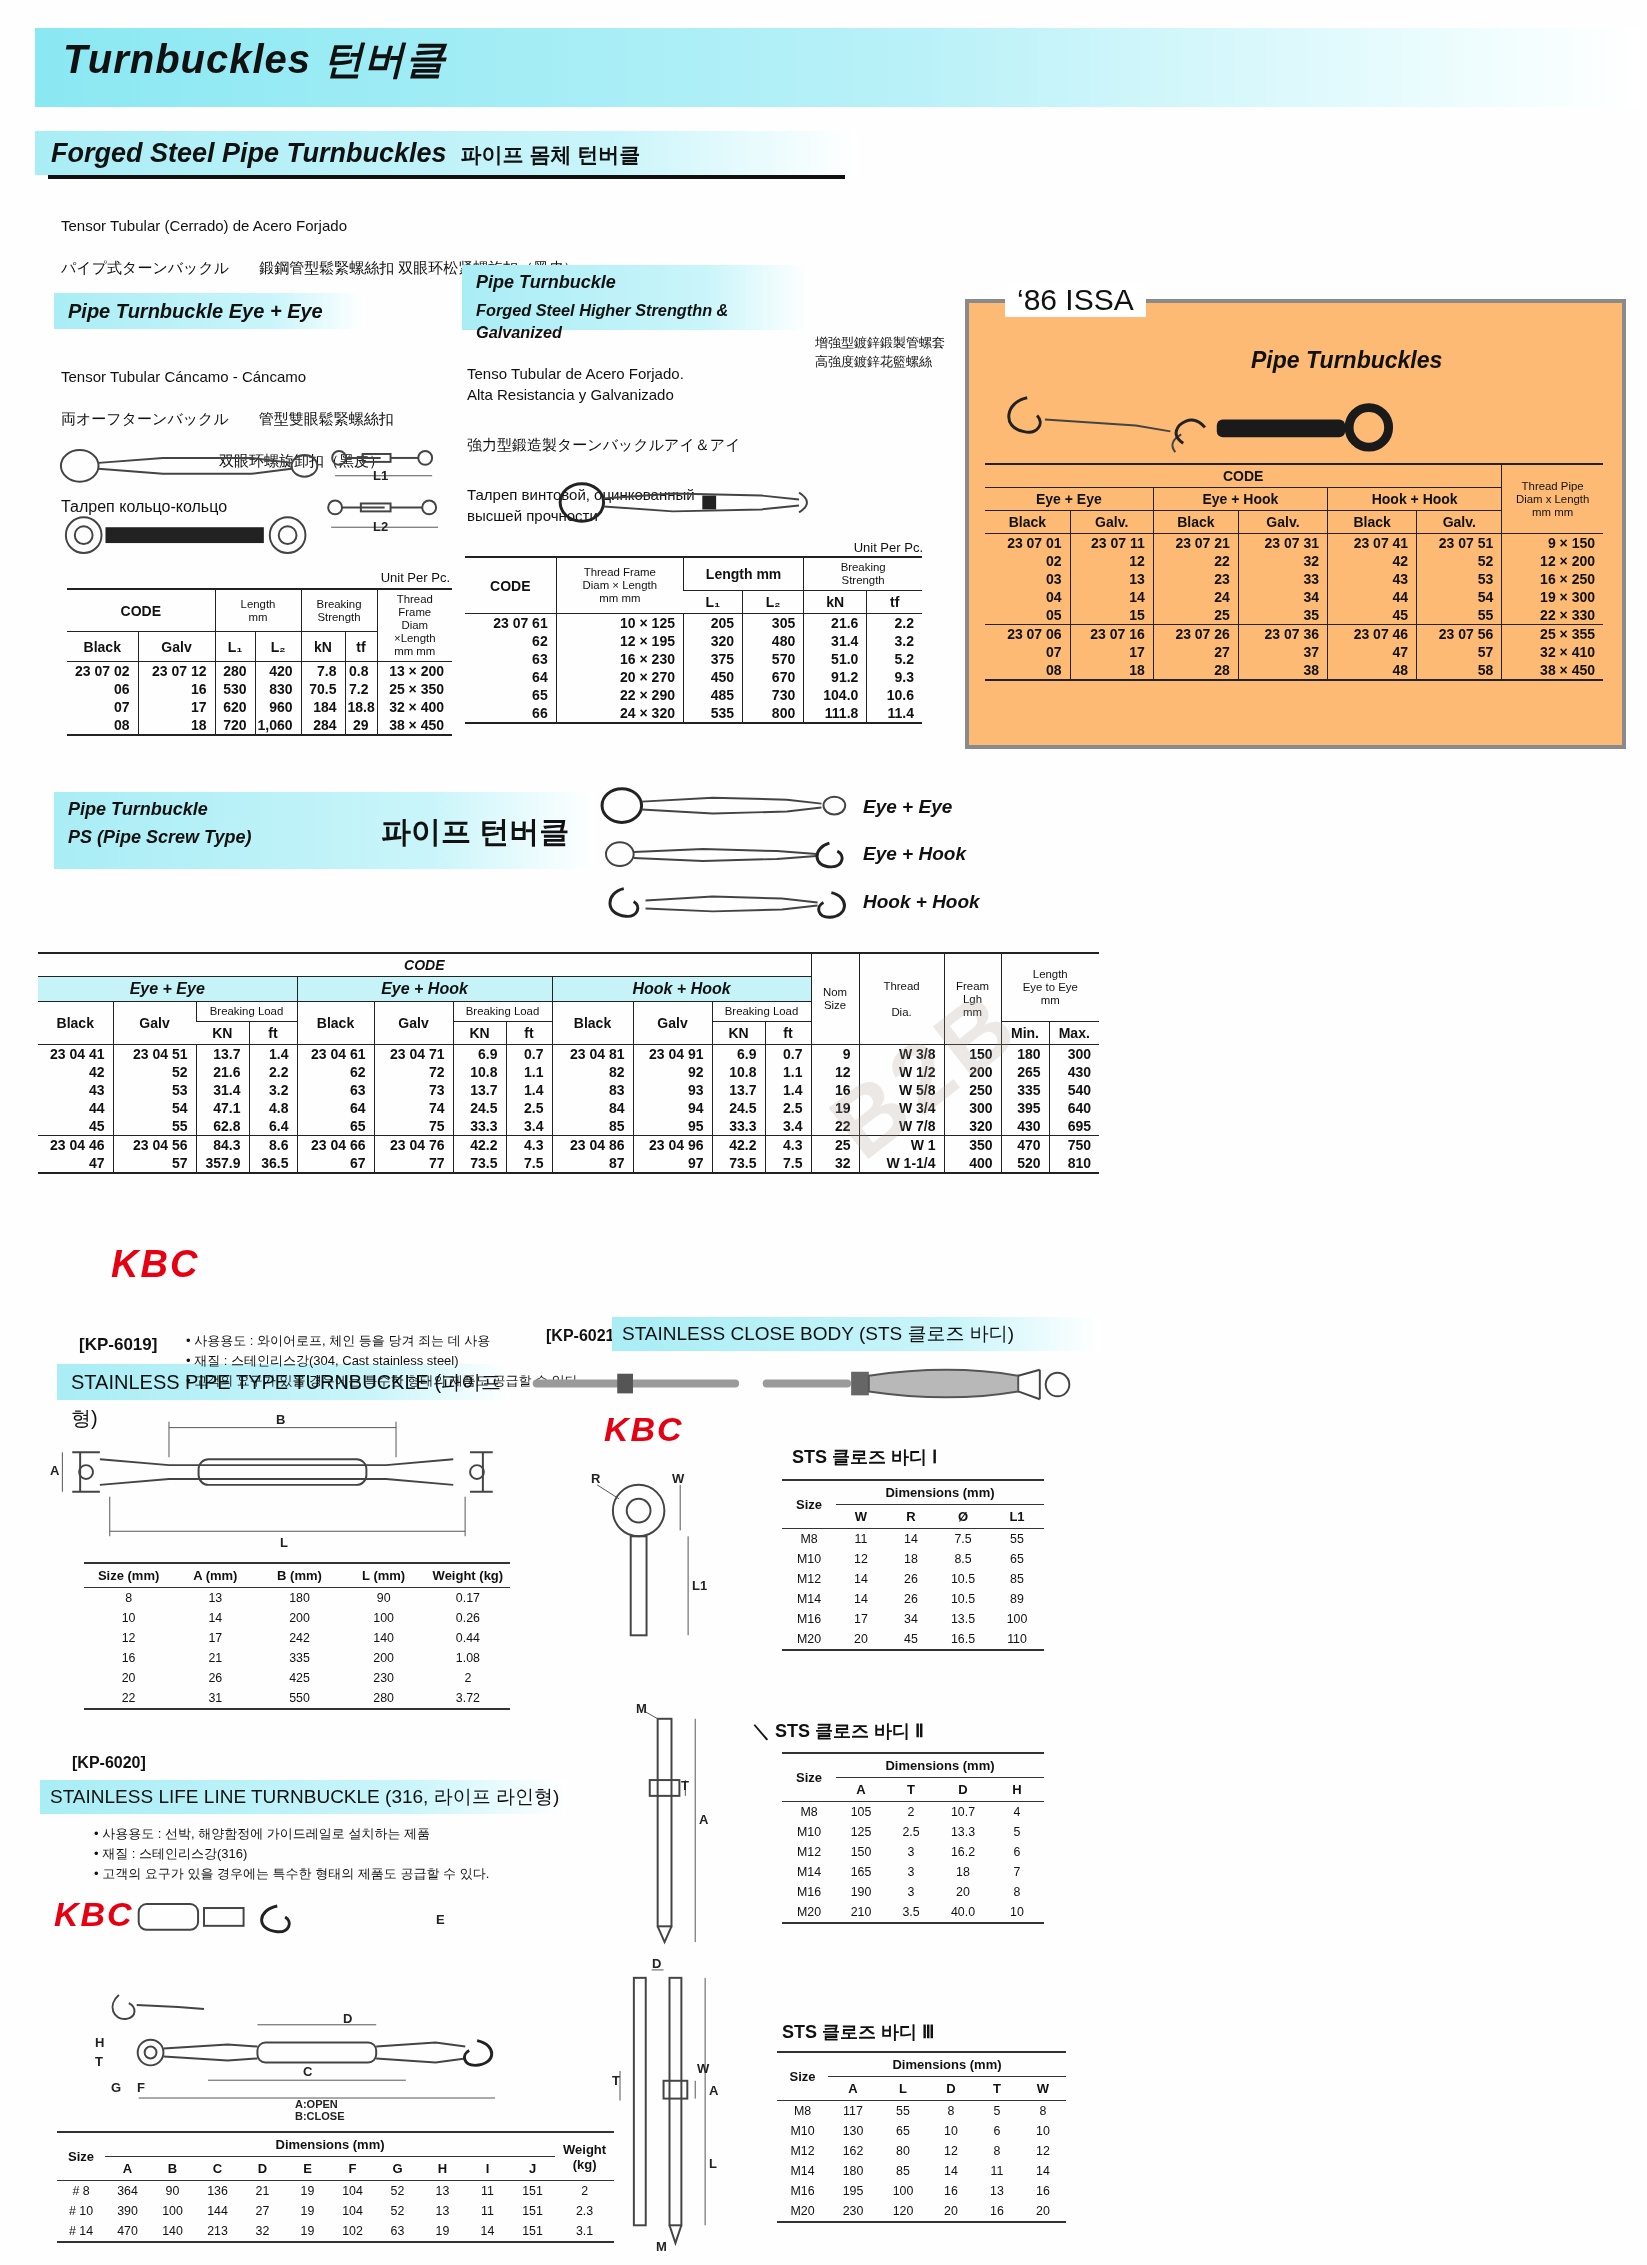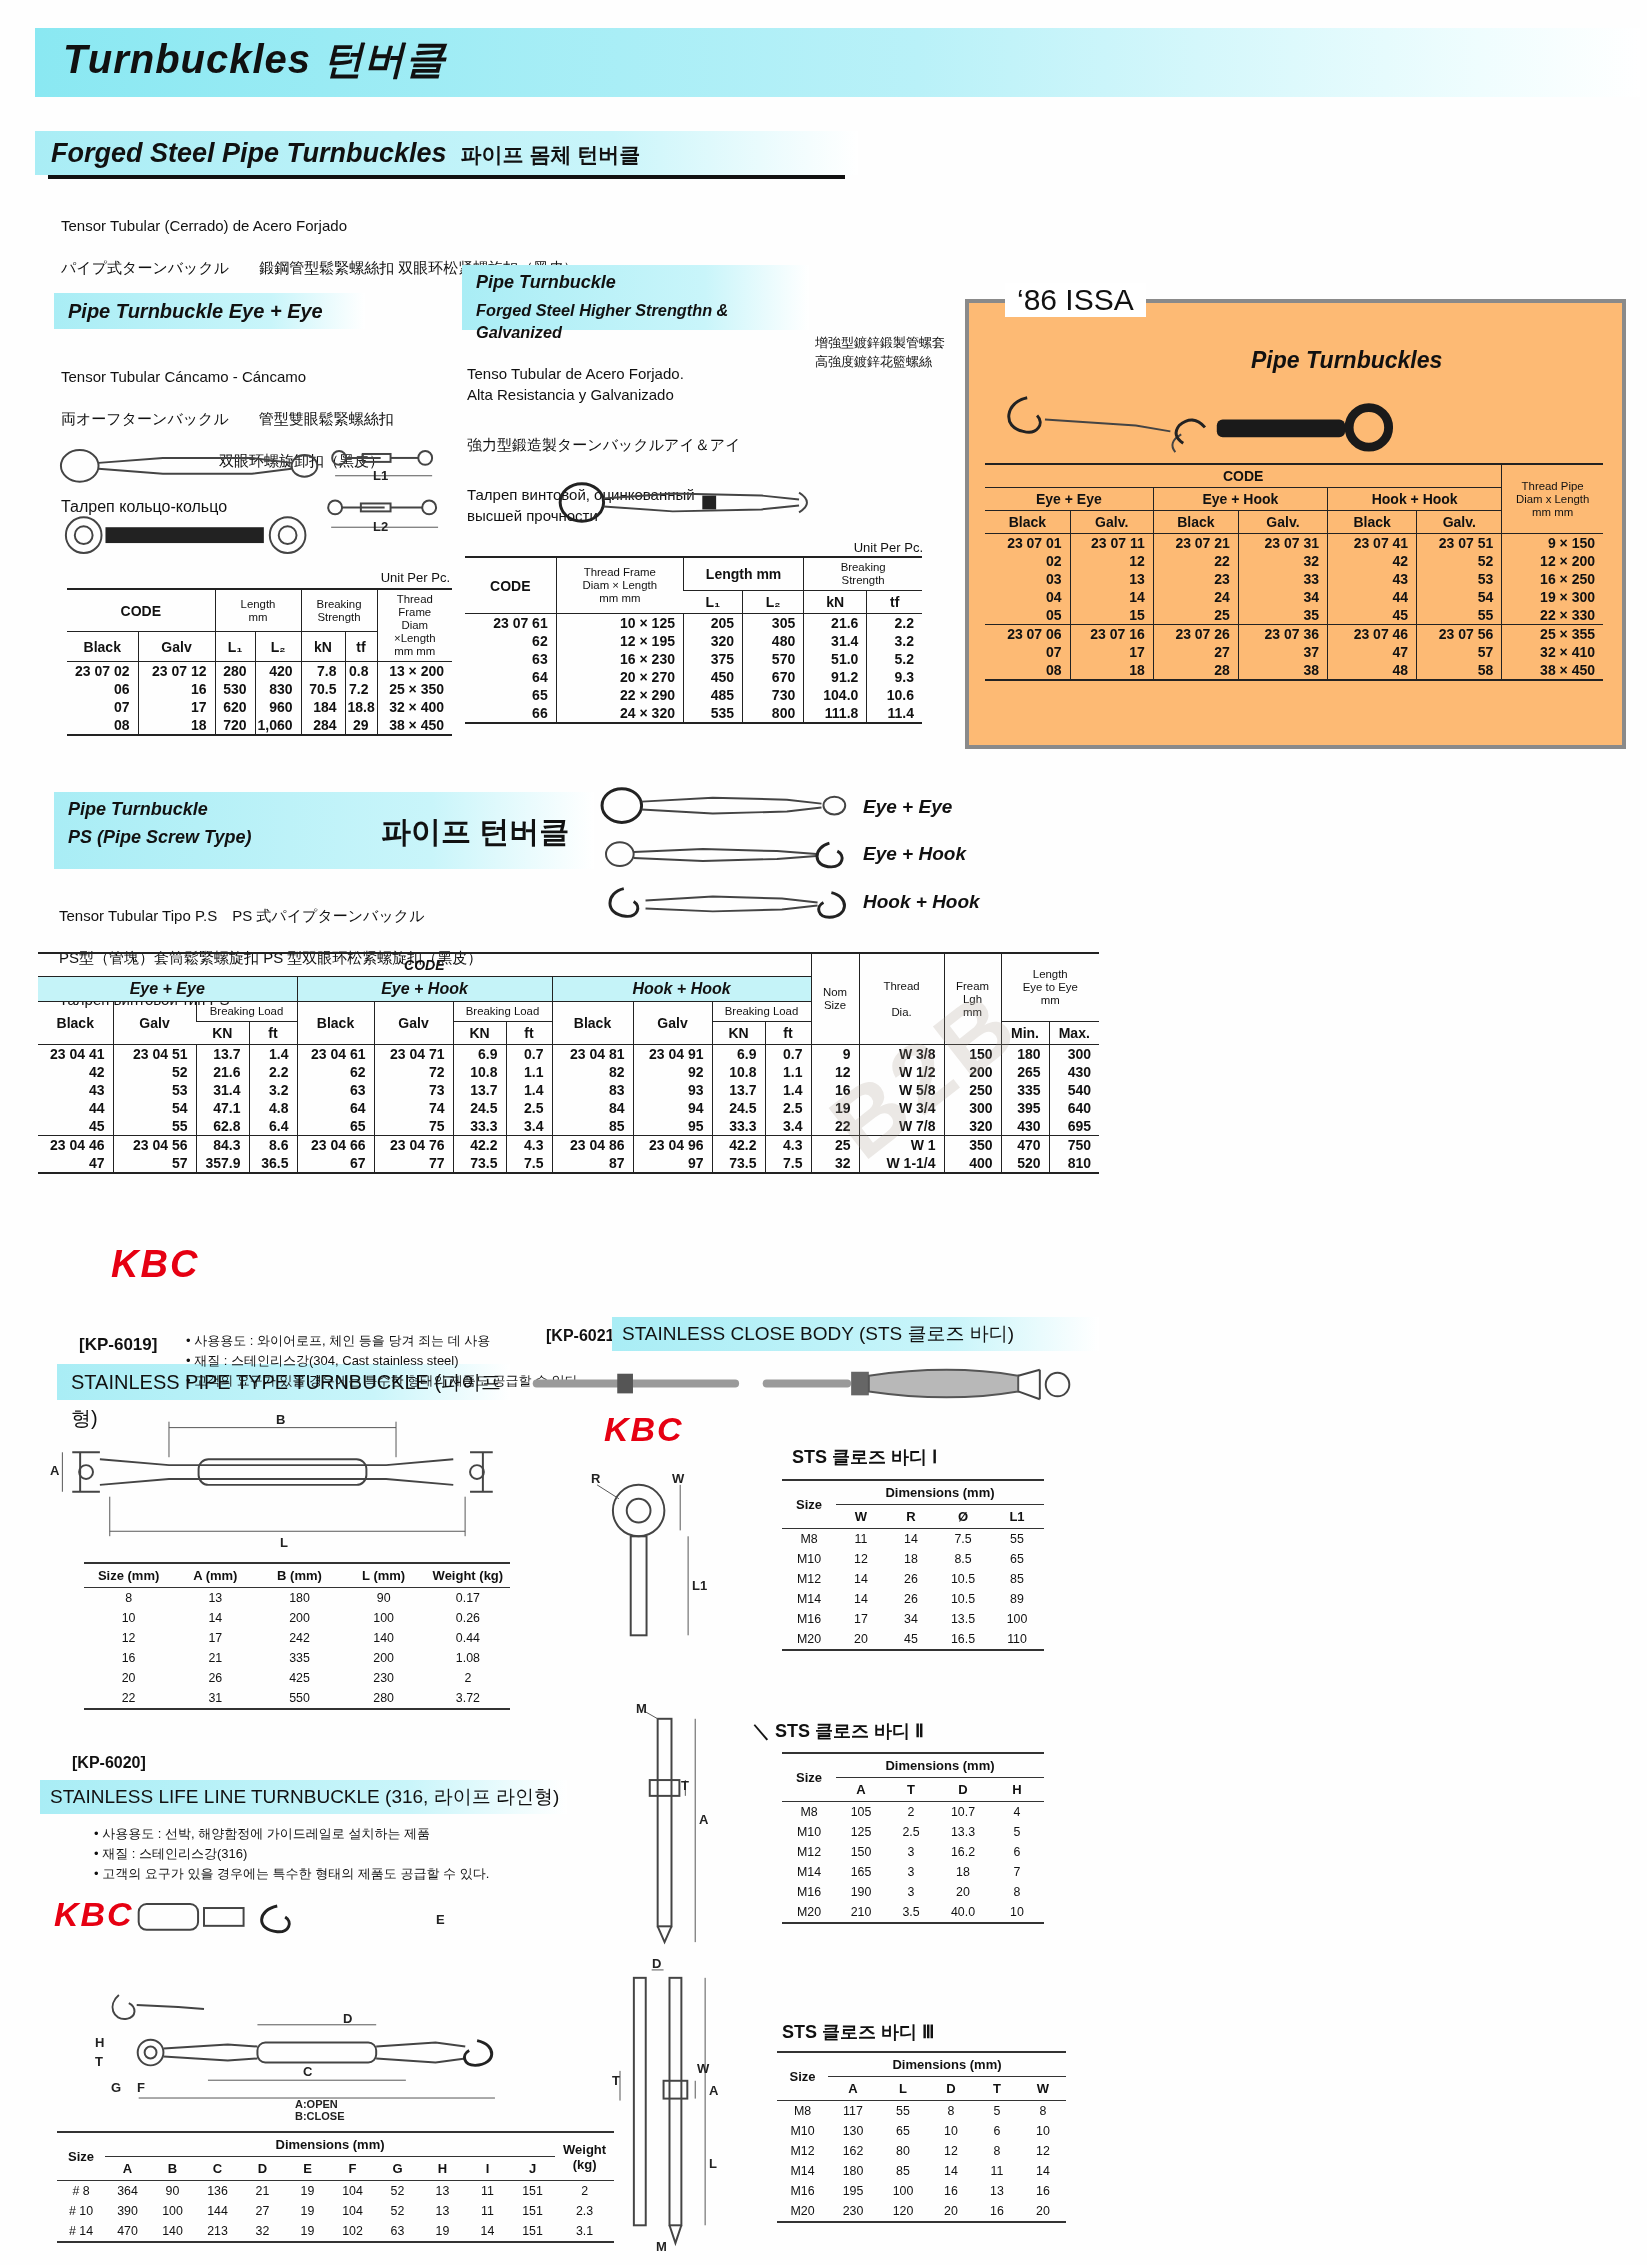--- a/index.html
+++ b/index.html
@@ -43,21 +43,21 @@
   .open td{font-size:12.4px;padding:3px 3px;text-align:center;}
   .box{border:4px solid #8a8a8a;background:#fdba74;}
   .legend{position:absolute;top:-20px;left:36px;background:#fff;padding:0 12px;font-size:30px;font-weight:400;}
   .wm{position:absolute;font-size:94px;font-weight:700;color:rgba(170,155,140,0.22);transform:rotate(-38deg);letter-spacing:6px;}
 </style>
 </head>
 <body>
 
 <div class="page">
 
-  <div class="abs cyan h1" style="left:35px;top:28px;width:1577px;height:69px;">
+  <div class="abs cyan h1" style="left:35px;top:28px;width:1577px;height:79px;">
     <span>Turnbuckles  턴버클</span>
   </div>
 
   <div class="abs cyan2 h2" style="left:35px;top:131px;width:807px;height:44px;">
     <span>Forged Steel Pipe Turnbuckles</span><span class="ko">파이프 몸체 턴버클</span>
   </div>
   <div class="abs rule" style="left:48px;top:175px;width:797px;height:4px;"></div>
 
   <div class="abs desc" style="left:61px;top:194px;width:752px;">
     <div>Tensor Tubular (Cerrado) de Acero Forjado</div>
@@ -402,25 +402,20 @@
           </tbody>
         </table>
       </div>
   </div>
 
   <div class="abs cyan2" style="left:54px;top:792px;width:540px;height:77px;">
     <div class="h3s">Pipe Turnbuckle</div>
     <div class="h3s">PS (Pipe Screw Type)</div>
     <div class="abs" style="left:327px;top:20px;font-weight:700;font-size:30px;">파이프 턴버클</div>
   </div>
-  <div class="abs desc" style="left:59px;top:884px;width:515px;">
-    <div>Tensor Tubular Tipo P.S　PS 式パイプターンバックル</div>
-    <div>PS型（管塊）套筒鬆緊螺旋扣  PS 型双眼环松紧螺旋扣（黑皮）</div>
-    <div>Талреп винтовой тип PS</div>
-  </div>
 
   <div class="abs" style="left:594px;top:770px;width:455px;height:173px;">
     <svg width="455" height="173" viewBox="0 0 460 175">
       <ellipse class="skb" cx="28" cy="36" rx="20" ry="17"></ellipse>
       <path class="sk" d="M48 32 L120 28 L195 30 L230 34 M48 40 L120 44 L195 42 L230 38"></path>
       <ellipse class="sk" cx="243" cy="36" rx="11" ry="9"></ellipse>
       <ellipse class="sk" cx="26" cy="85" rx="14" ry="12"></ellipse>
       <path class="sk" d="M40 83 L110 80 L185 82 L225 85 M40 89 L110 92 L185 90 L225 87"></path>
       <path class="skb" d="M238 74 C222 78 220 98 240 98 C252 98 254 86 246 82"></path>
       <path class="skb" d="M30 120 C12 124 10 146 32 148 C44 149 48 138 40 133"></path>

